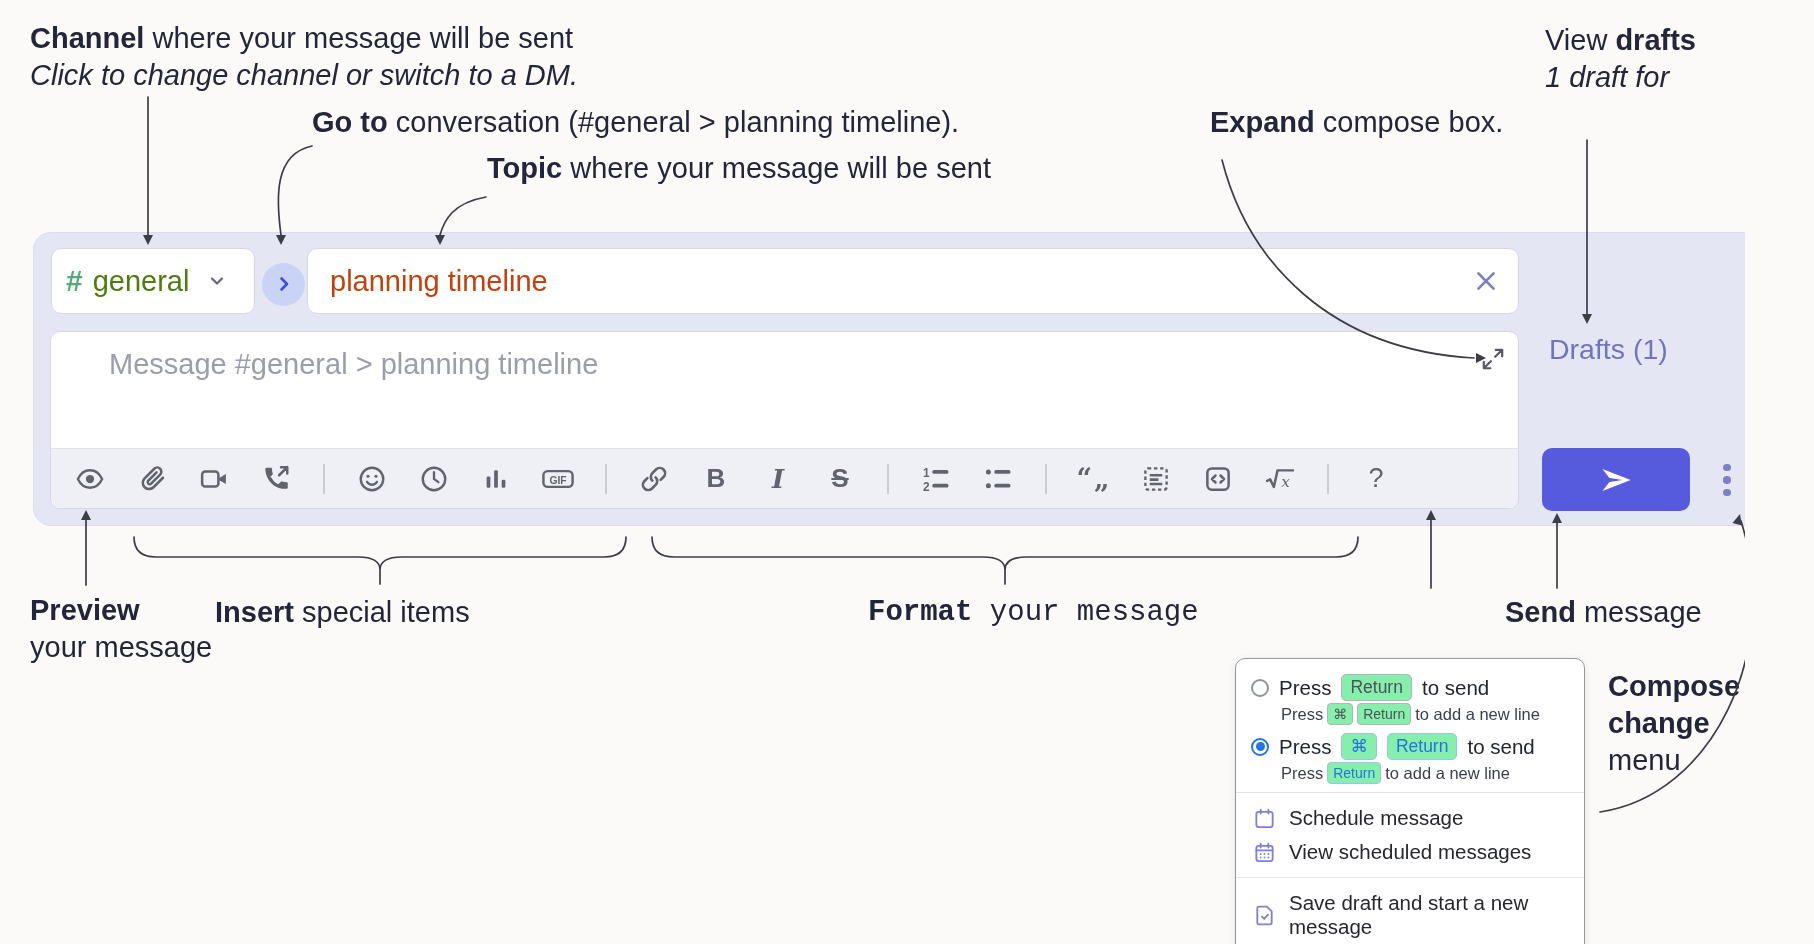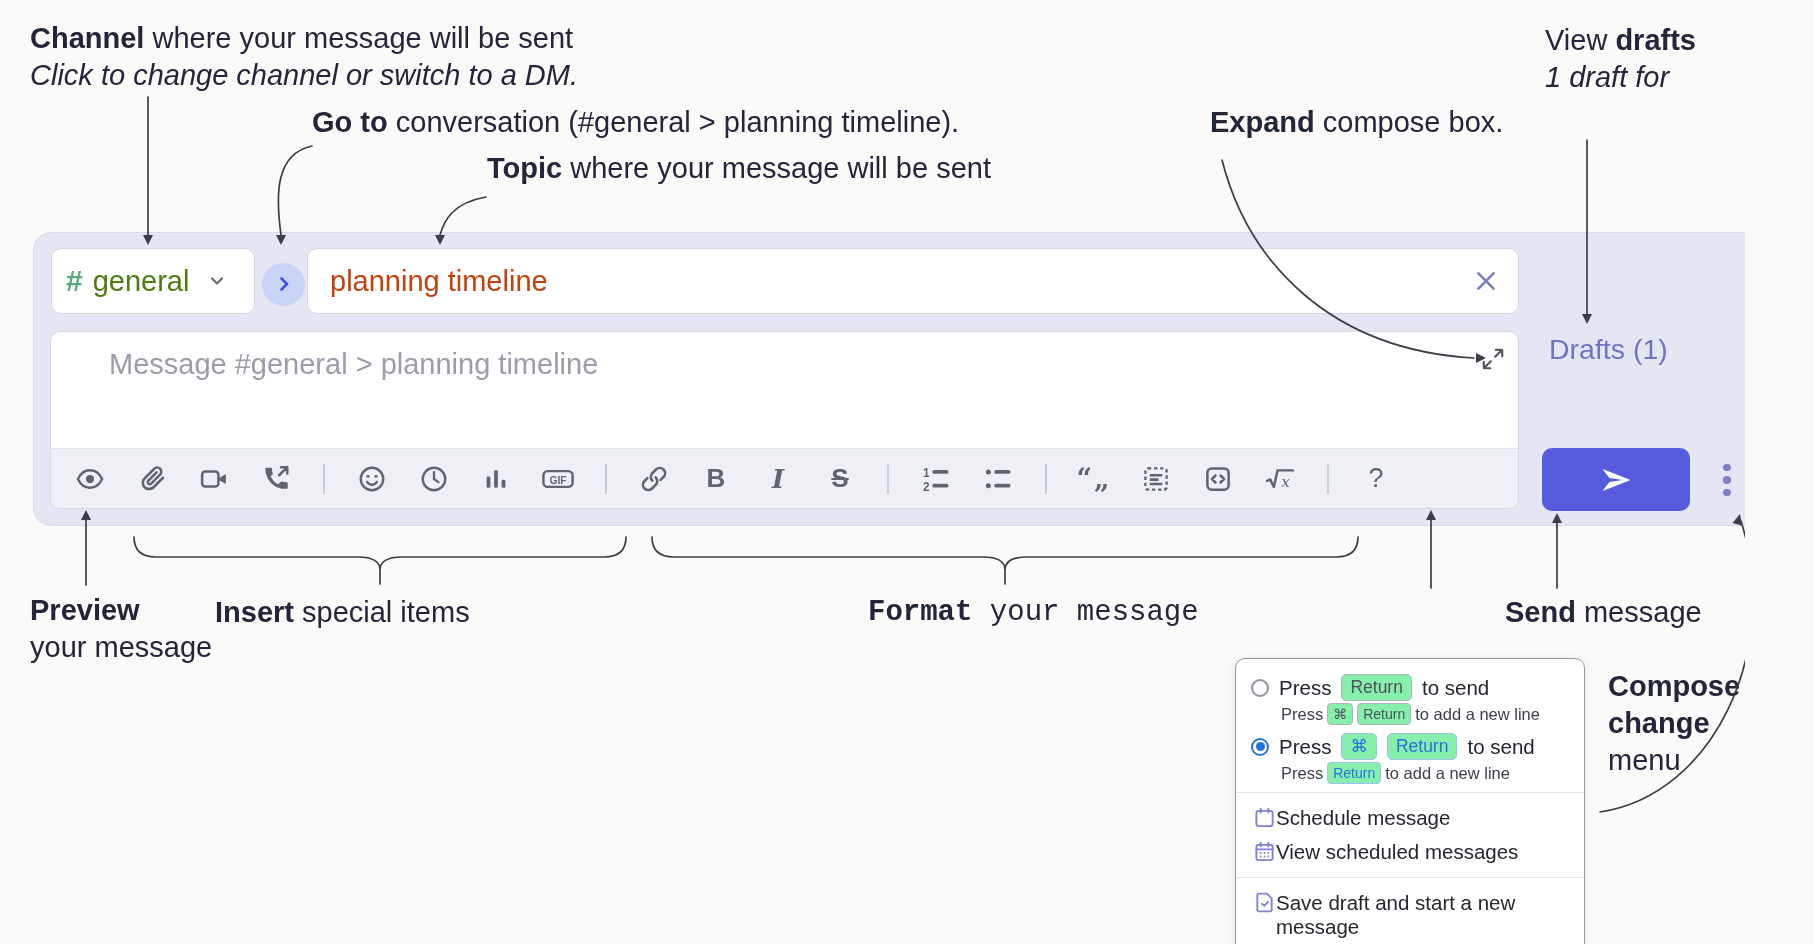--- a/index.html
+++ b/index.html
@@ -54,21 +54,21 @@
   .subrow{display:flex;align-items:center;gap:4px;font-size:16.5px;color:#3c3f4a;margin:2px 0 8px 30px;}
   .radio{width:18px;height:18px;border:2px solid #9094a0;border-radius:50%;box-sizing:border-box;
          position:relative;flex:0 0 auto;}
   .radio.sel{border-color:#2373e1;}
   .radio.sel::after{content:"";position:absolute;inset:2.5px;background:#2373e1;border-radius:50%;}
   .key{display:inline-block;border:1.3px solid #b0b2bd;border-radius:5px;padding:0 8px;
        font-size:17.5px;line-height:25px;color:#4e515d;background:#86efac;}
   .key.sm{font-size:14px;line-height:20px;padding:0 5px;border-radius:4px;}
   .key.blue{border-color:#9cc1f2;color:#2373e1;}
   .pdiv{height:1px;background:#e3e4ea;margin:8px -15px;}
-  .mitem{display:flex;font-size:20.5px;color:#26272e;padding:5px 2px;}
+  .mitem{display:flex;align-items:center;gap:13px;font-size:20.5px;color:#26272e;padding:5px 2px;}
   .micon{color:#7e80d8;flex:0 0 auto;}
   .lines{position:absolute;left:0;top:0;pointer-events:none;}
 </style>
 </head>
 <body>
 
 <div class="canvas">
 
   <div class="ann" style="left:30px;top:20px;">
     <div><b>Channel</b><span> where your message will be sent</span></div>

